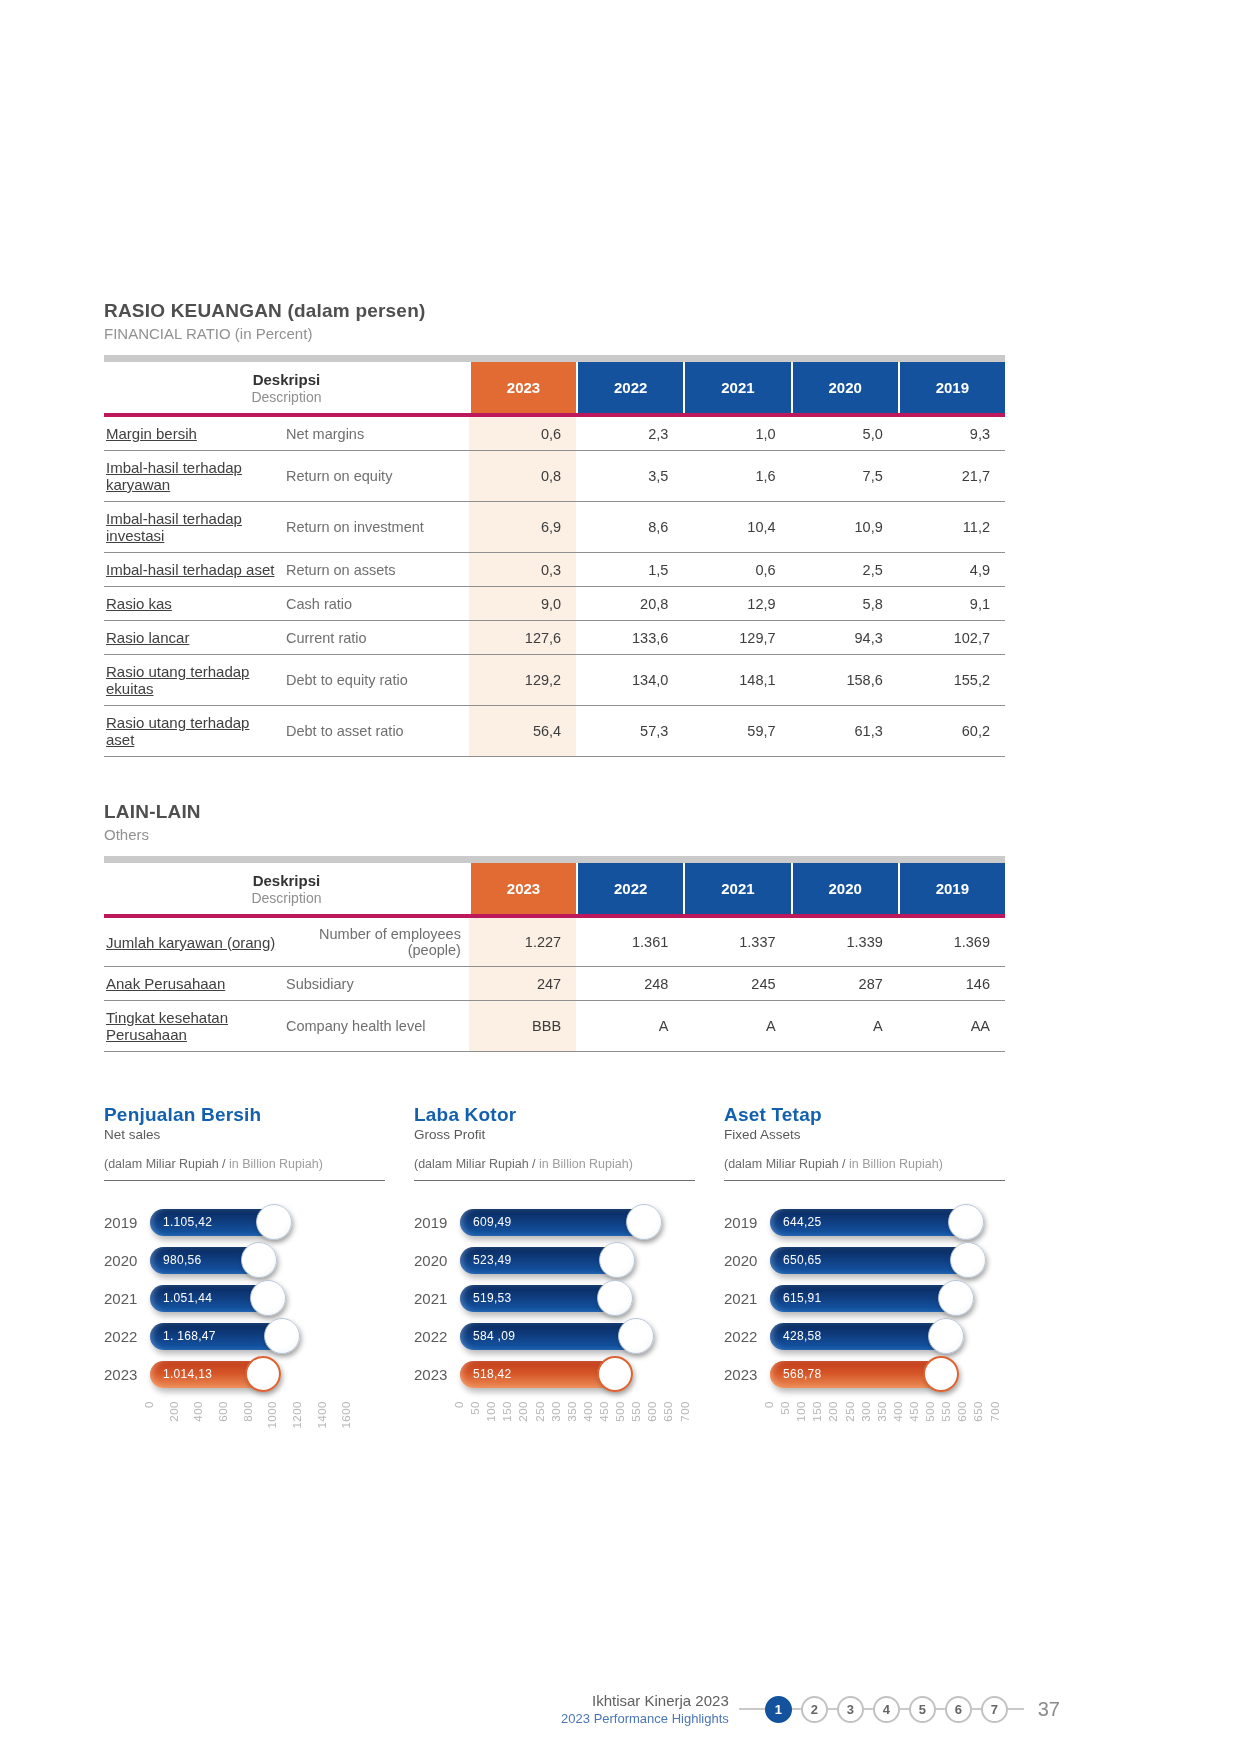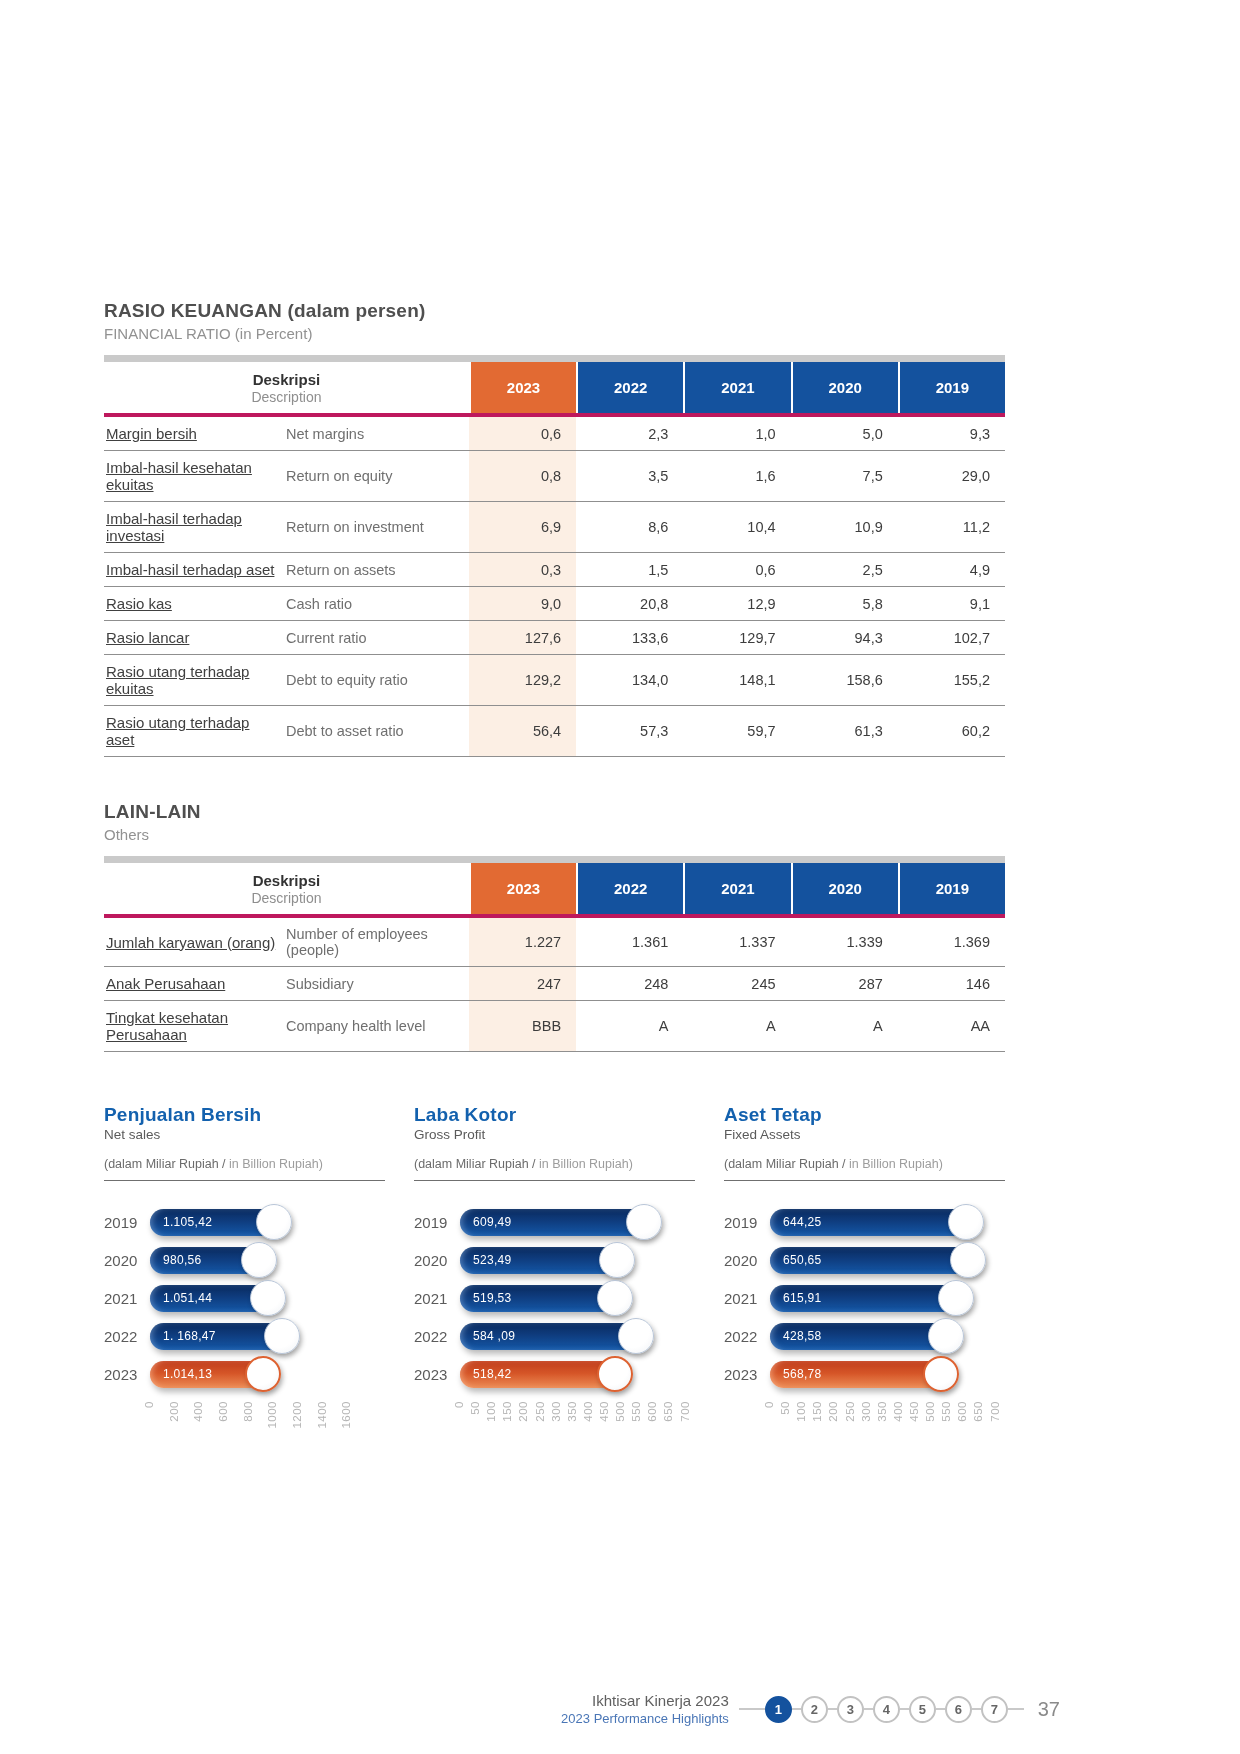--- a/index.html
+++ b/index.html
@@ -18,21 +18,21 @@
   .t-grid { display:grid; grid-template-columns:20.2% 20.3% repeat(5,1fr); }
   .t-head .h-desc { grid-column:1 / 3; text-align:center; padding:9px 0 8px; background:#fff; }
   .h-desc-id { font-size:15px; font-weight:bold; color:#333; }
   .h-desc-en { font-size:14px; color:#8e8e8e; margin-top:1px; }
   .h-year { display:flex; align-items:center; justify-content:center; color:#fff;
             font-weight:bold; font-size:15px; background:#14529e; border-left:2px solid #fff; }
   .h-year.y-first { background:#e26a33; }
   .t-head { border-bottom:4px solid #be185d; }
   .t-row  { border-bottom:1px solid #8f8f8f; }
   .c-id  { font-size:15px; color:#404040; padding:8px 10px 8px 2px; display:flex; align-items:center;text-decoration:underline; }
-  .c-en  { font-size:14.5px; color:#6f6f6f; padding:8px 8px 8px 0; display:flex; align-items:center; }
+  .c-en  { font-size:14.5px; color:#6f6f6f; padding:8px 8px 8px 0; display:flex; align-items:center;text-align:right; }
   .c-val { font-size:14.5px; color:#3d3d3d; padding:8px 15px 8px 0; display:flex; align-items:center; justify-content:flex-end; }
   .c-val.c23 { background:#fcefe4; }
 
   .sec-gap { margin-top:44px; }
 
   
   .charts { display:grid; grid-template-columns:repeat(3, 1fr); column-gap:29px; margin-top:52px; }
   .ch-title { font-size:19px; font-weight:bold; color:#1361ae; letter-spacing:.2px; }
   .ch-sub   { font-size:13.5px; color:#5a5a5a; margin-top:1px; }
   .ch-unit  { margin-top:15px; font-size:12.5px; }
@@ -96,27 +96,27 @@
           <div class="t-grid t-row">
             <div class="c-id">Margin bersih</div>
             <div class="c-en">Net margins</div>
             <div class="c-val c23">0,6</div>
             <div class="c-val">2,3</div>
             <div class="c-val">1,0</div>
             <div class="c-val">5,0</div>
             <div class="c-val">9,3</div>
           </div>
           <div class="t-grid t-row">
-            <div class="c-id">Imbal-hasil kesehatan ekuitas</div>
+            <div class="c-id">Imbal-hasil terhadap karyawan</div>
             <div class="c-en">Return on equity</div>
             <div class="c-val c23">0,8</div>
             <div class="c-val">3,5</div>
             <div class="c-val">1,6</div>
             <div class="c-val">7,5</div>
-            <div class="c-val">29,0</div>
+            <div class="c-val">21,7</div>
           </div>
           <div class="t-grid t-row">
             <div class="c-id">Imbal-hasil terhadap investasi</div>
             <div class="c-en">Return on investment</div>
             <div class="c-val c23">6,9</div>
             <div class="c-val">8,6</div>
             <div class="c-val">10,4</div>
             <div class="c-val">10,9</div>
             <div class="c-val">11,2</div>
           </div>

